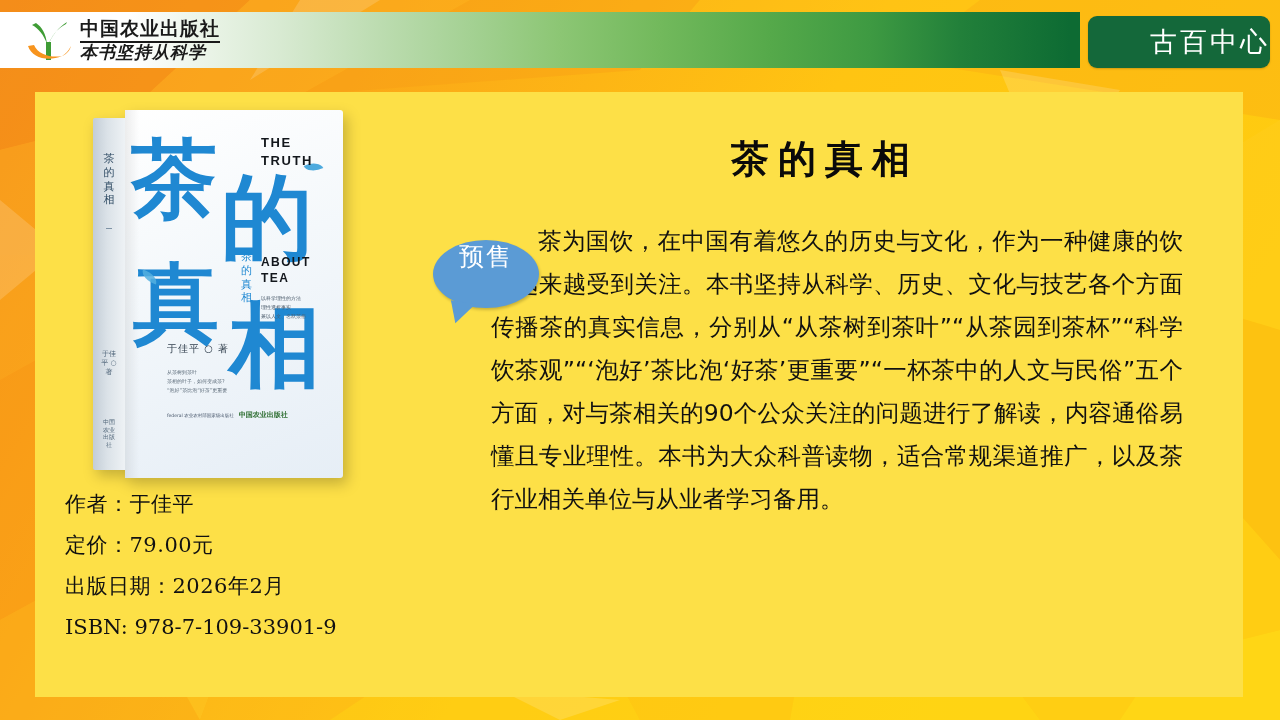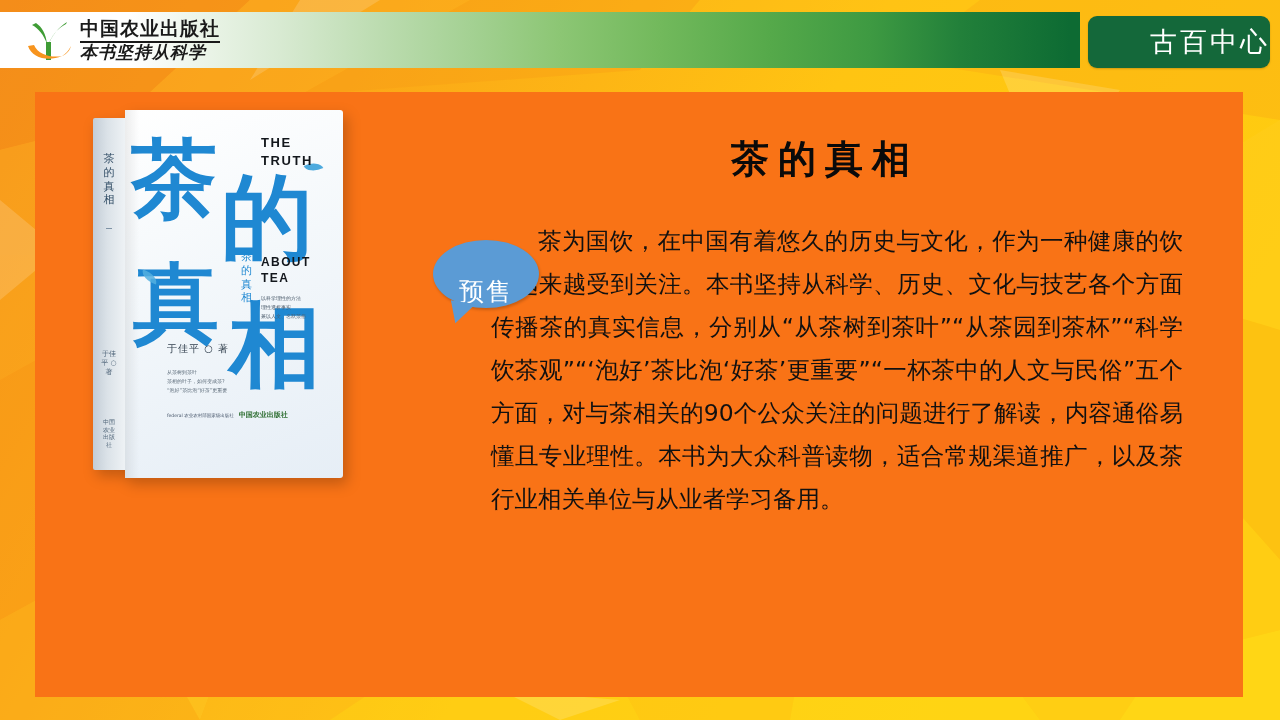--- a/index.html
+++ b/index.html
@@ -41,21 +41,21 @@
     display:flex;align-items:center;justify-content:flex-end;
     box-shadow:0 1px 2px rgba(0,0,0,.18);
   }
   .badge span{
     color:#fff;font-size:27px;letter-spacing:3px;
     font-family:"DejaVu Sans",sans-serif;font-weight:400;
   }
   
   .card{
     position:absolute;left:35px;top:92px;width:1208px;height:605px;
-    background:#f97316;z-index:2;
+    background:#fde047;z-index:2;
   }
   
   .left{position:absolute;left:0;top:0;width:440px;height:605px;}
   .bookwrap{position:absolute;left:58px;top:18px;width:280px;height:370px;}
   
   .book{position:absolute;left:0;top:0;width:250px;height:368px;
         filter:drop-shadow(4px 6px 7px rgba(0,0,0,.22));}
   .spine{
     position:absolute;left:0;top:8px;width:32px;height:352px;
     background:linear-gradient(to right,#c3cdd6 0%,#dbe2e8 45%,#eef2f5 100%);
@@ -131,21 +131,21 @@
   .lf2{left:16px;top:162px;width:17px;height:10px;transform:rotate(18deg);background:#53b0e0;}
   
   .meta{position:absolute;left:30px;top:392px;width:400px;
         font-family:"DejaVu Serif",serif;color:#111;}
   .meta div{font-size:21px;line-height:1.95;letter-spacing:.5px;white-space:nowrap;}
   .meta .isbn{font-size:21px;letter-spacing:0px;}
   
   .bubble{
     position:absolute;left:398px;top:148px;width:106px;height:68px;
     background:#5B9BD5;border-radius:50%/50%;z-index:6;
-    display:flex;align-items:flex-end;justify-content:center;
+    display:flex;align-items:flex-start;justify-content:center;
     box-shadow:1px 2px 3px rgba(0,0,0,.2);
   }
   .bubble span{color:#fff;font-size:25px;letter-spacing:2px;
     font-family:"DejaVu Serif",serif;}
   .bubble:before{
     content:"";position:absolute;left:16px;bottom:-16px;width:0;height:0;
     border-left:8px solid transparent;border-right:17px solid transparent;
     border-top:22px solid #5B9BD5;transform:rotate(9deg);
   }
   
@@ -260,20 +260,26 @@
 茶相的叶子，如何变成茶?
 “泡好”茶比泡“好茶”更重要</div>
           <div class="cover-foot">
             <span class="cf-left">federal 农业农村部国家级出版社</span>
             <span class="cf-right">中国农业出版社</span>
           </div>
         </div>
       </div>
     </div>
 
+    <div class="meta">
+      <div>作者：于佳平</div>
+      <div>定价：79.00元</div>
+      <div>出版日期：2026年2月</div>
+      <div class="isbn">ISBN: 978-7-109-33901-9</div>
+    </div>
   </div>
 
   <div class="bubble">
     <span>预售</span>
   </div>
 
   <div class="right">
     <div class="title">茶的真相</div>
     <div class="para">茶为国饮，在中国有着悠久的历史与文化，作为一种健康的饮品越来越受到关注。本书坚持从科学、历史、文化与技艺各个方面传播茶的真实信息，分别从“从茶树到茶叶”“从茶园到茶杯”“科学饮茶观”“‘泡好’茶比泡‘好茶’更重要”“一杯茶中的人文与民俗”五个方面，对与茶相关的90个公众关注的问题进行了解读，内容通俗易懂且专业理性。本书为大众科普读物，适合常规渠道推广，以及茶行业相关单位与从业者学习备用。</div>
   </div>

